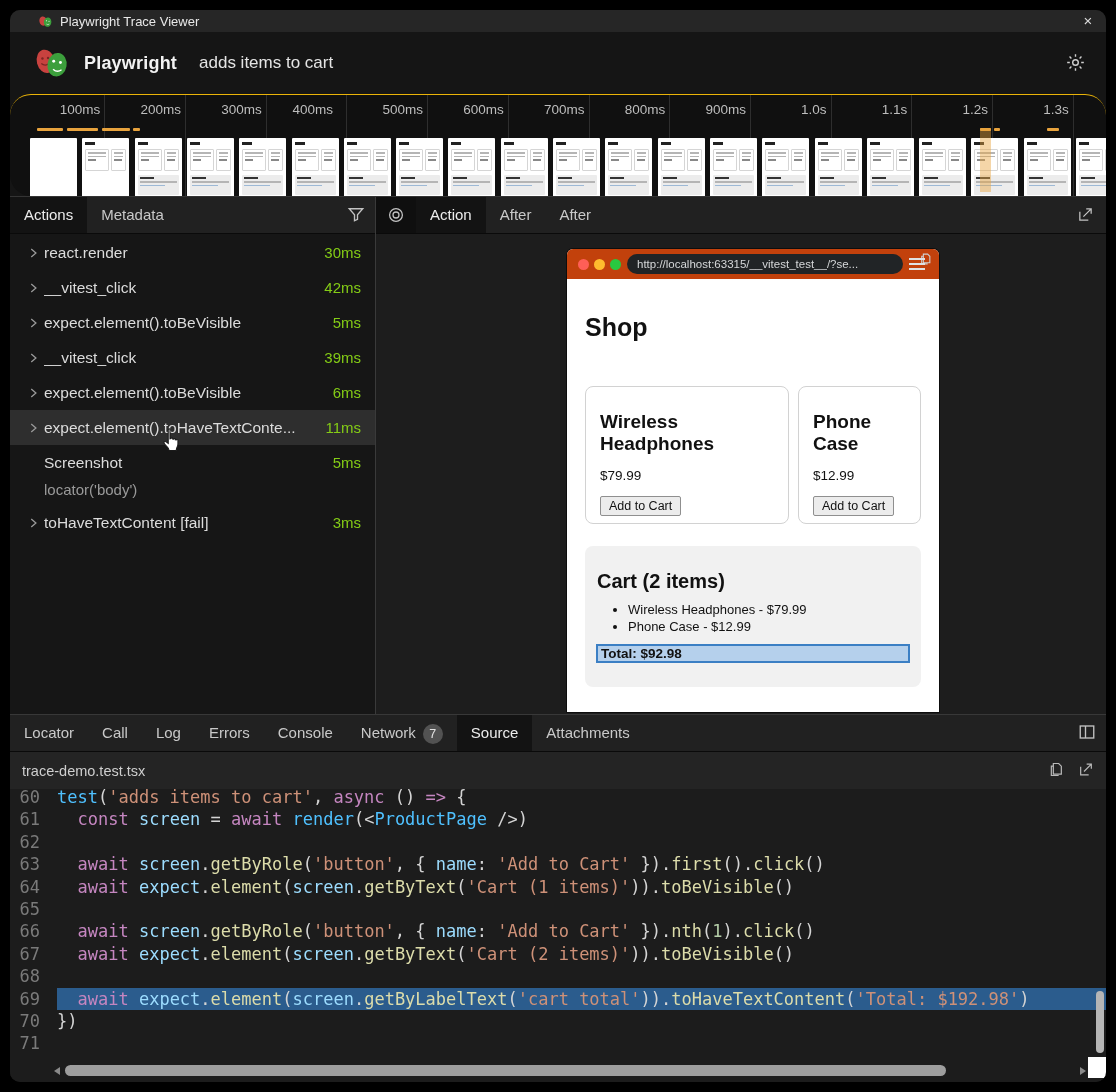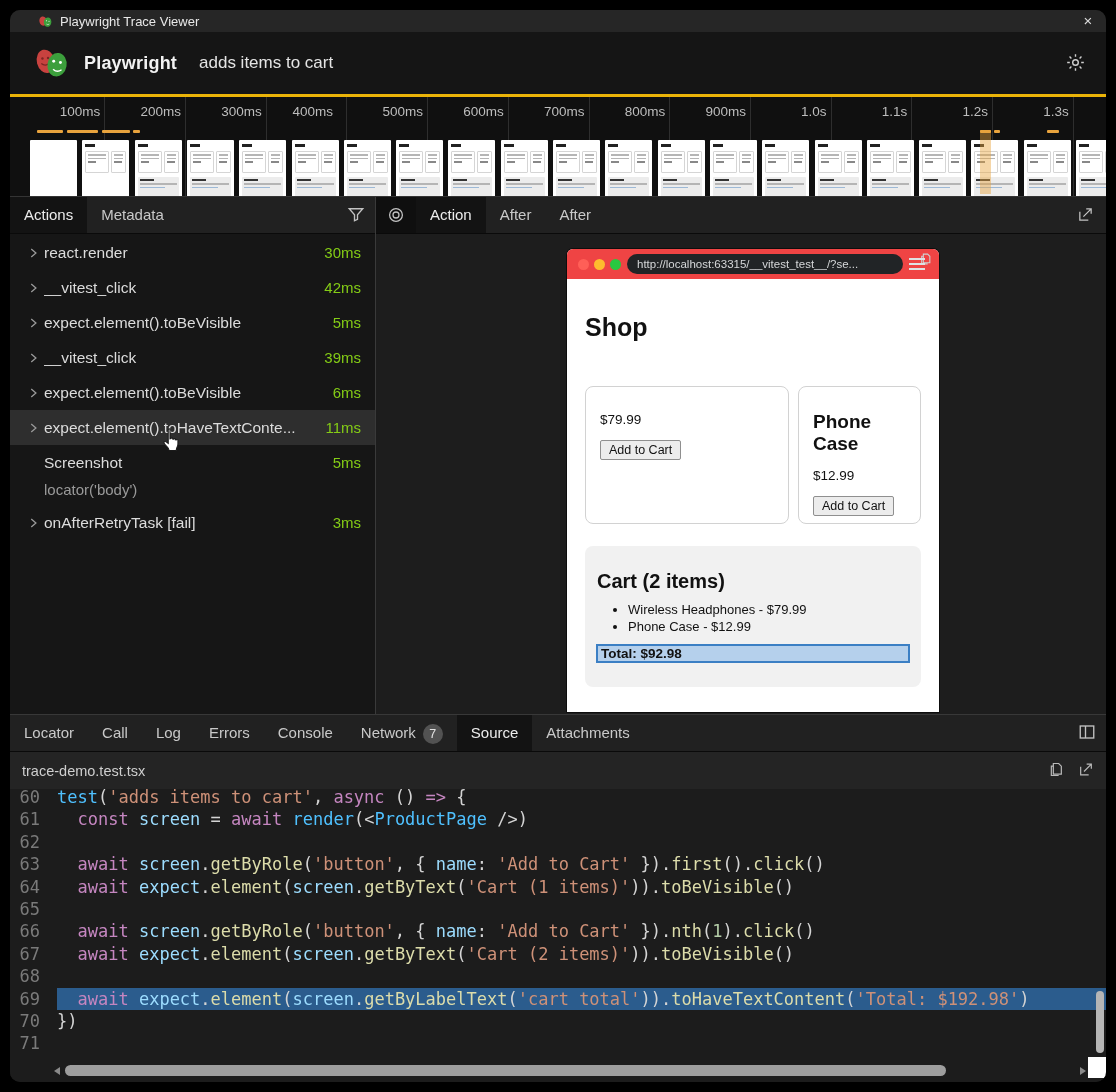--- a/index.html
+++ b/index.html
@@ -15,21 +15,21 @@
     line-height:20px;text-align:center;cursor:default;}
   
   .appheader{position:absolute;left:0;top:22px;width:1096px;height:62px;background:#151515;
     display:flex;align-items:center;}
   .logo{margin-left:24px;}
   .app-name{color:#f2f2f2;font-size:18px;font-weight:bold;margin-left:14px;letter-spacing:.2px;}
   .test-title{color:#e4e4e4;font-size:17px;margin-left:22px;}
   .gear{position:absolute;right:20px;top:20px;}
   
   .timeline{position:absolute;left:0;top:84px;width:1096px;height:102px;background:#101010;
-    border-top:3px solid #eab308;}
+    border-top:1px solid #eab308;border-radius:21px;}
   .gridline{position:absolute;top:0;width:1px;height:102px;background:#2e2e2e;}
   .tick-label{position:absolute;top:7px;color:#bdbdbd;font-size:13.5px;}
   .tmark{position:absolute;height:3px;background:#e8a33d;border-radius:1px;top:33px;}
   .tband{position:absolute;top:33px;width:11px;height:64px;background:rgba(232,163,61,.45);}
   .filmstrip{position:absolute;left:0;top:33px;width:1096px;height:69px;}
   .thumb{position:absolute;top:10px;width:47px;height:64px;background:#fff;border-radius:1px;
     padding:4px 3px;overflow:hidden;}
   .t-title{width:10px;height:3px;background:#222;margin-bottom:4px;}
   .t-cards{display:flex;gap:2px;margin-bottom:4px;}
   .t-card{border:1px solid #d5d5d5;border-radius:1px;height:22px;padding:2px;}
@@ -54,21 +54,21 @@
   .actionlist{position:absolute;left:0;top:38px;width:365px;bottom:0;overflow:hidden;}
   .action-row{position:relative;height:35px;display:flex;align-items:center;padding-left:16px;}
   .action-row.sel{background:#2e2e2e;}
   .a-chev{width:18px;color:#9a9a9a;flex:0 0 18px;}
   .a-title{color:#dcdcdc;font-size:15.5px;white-space:nowrap;overflow:hidden;flex:1;}
   .a-dur{color:#84cc16;font-size:15px;padding-right:14px;}
   .a-sub{height:25px;line-height:20px;padding-left:34px;color:#9a9a9a;font-size:15px;}
   
   .browser{position:absolute;left:191px;top:52px;width:372px;height:463px;background:#fff;
     border-radius:6px 6px 0 0;box-shadow:0 0 0 1px #0008;}
-  .b-header{height:42px;background:#ef4444;border-radius:6px 6px 0 0;position:relative;}
+  .b-header{height:42px;background:#c2410c;border-radius:6px 6px 0 0;position:relative;}
   .light{position:absolute;top:10px;width:11px;height:11px;border-radius:50%;}
   .b-url{position:absolute;left:60px;top:5px;width:276px;height:20px;background:#212426;
     border-radius:10px;color:#d6d8da;font-size:11.5px;line-height:20px;padding:0 26px 0 10px;
     white-space:nowrap;overflow:hidden;}
   .b-copy{position:absolute;right:7px;top:3px;}
   .b-menu{position:absolute;right:14px;top:9px;width:16px;}
   .b-menu i{display:block;height:2px;background:#dfe1e3;margin-bottom:3px;}
   .b-body{position:absolute;left:0;top:30px;width:372px;height:433px;background:#fff;
     overflow:hidden;color:#111;}
   .shop-h1{font-size:25px;font-weight:bold;margin:34px 0 0 18px;}
@@ -667,21 +667,21 @@
             <span class="a-title">Screenshot</span>
             <span class="a-dur">5ms</span>
           </div>
           <div class="a-sub">locator('body')</div>
           <div class="action-row">
             <span class="a-chev">
               <svg class="icon" width="14" height="14" viewBox="0 0 24 24" fill="none" stroke="#9a9a9a" stroke-width="2.2">
                 <path d="M9 5l8 7-8 7"></path>
               </svg>
             </span>
-            <span class="a-title">onAfterRetryTask [fail]</span>
+            <span class="a-title">toHaveTextContent [fail]</span>
             <span class="a-dur">3ms</span>
           </div>
         </div>
     </div>
     <div class="vdivider"></div>
     <div class="rightpanel">
       <div class="tabstrip" id="right-tabs">
         <span class="targetbox">
           <svg class="icon" width="18" height="18" viewBox="0 0 24 24" fill="none" stroke="#c2c2c2" stroke-width="1.7">
             <circle cx="12" cy="12" r="8.5"></circle>
@@ -712,21 +712,21 @@
           </span>
           <span class="b-menu">
               <i></i>
               <i></i>
               <i></i>
             </span>
         </div>
         <div class="b-body">
           <div class="shop-h1">Shop</div>
           <div class="cards" id="product-cards">
-              <div class="pcard p0"><div class="p-price">$79.99</div><span class="p-btn">Add to Cart</span></div>
+              <div class="pcard p0"><div class="p-name">Wireless Headphones</div><div class="p-price">$79.99</div><span class="p-btn">Add to Cart</span></div>
               <div class="pcard p1"><div class="p-name">Phone Case</div><div class="p-price">$12.99</div><span class="p-btn">Add to Cart</span></div>
             </div>
           <div class="cartbox">
             <div class="cart-h">Cart (2 items)</div>
             <ul id="cart-items">
                 <li>Wireless Headphones - $79.99</li>
                 <li>Phone Case - $12.99</li>
               </ul>
             <div class="cart-total">Total: $92.98</div>
           </div>

